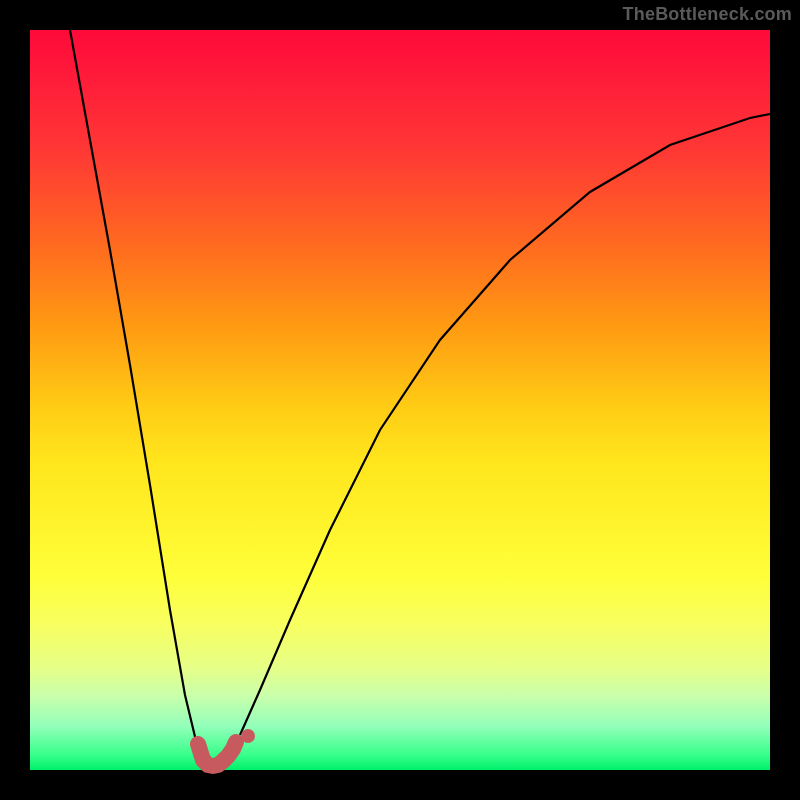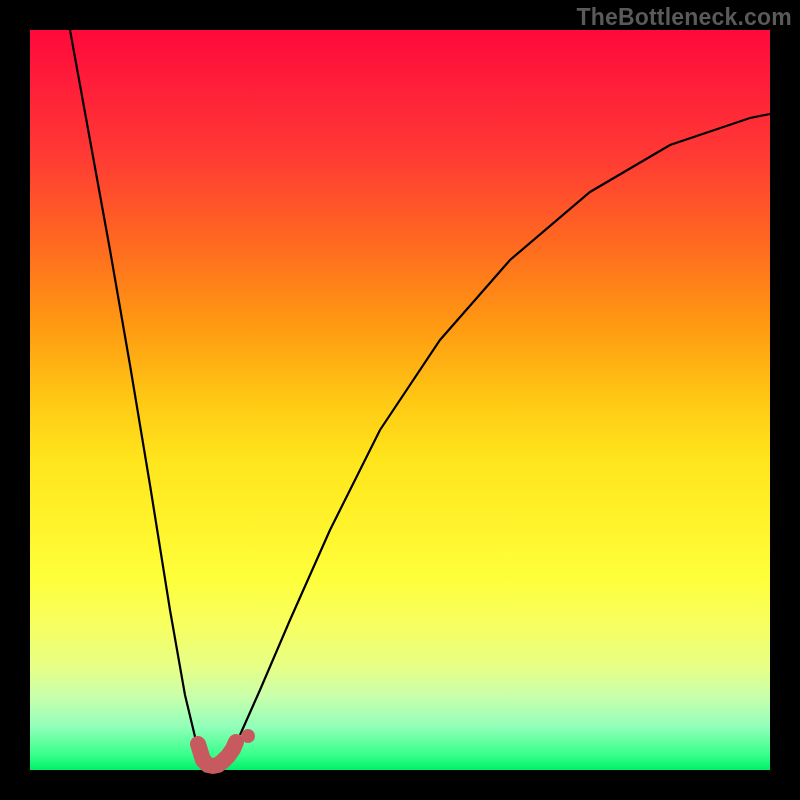--- a/index.html
+++ b/index.html
@@ -48,21 +48,21 @@
     top: 0;
     width: 740px;
     height: 740px;
     overflow: visible;
   }
   .attrib {
     position: absolute;
     top: 4px;
     right: 8px;
     font-family: Arial, Helvetica, sans-serif;
-    font-size: 23px;
+    font-size: 18px;
     font-weight: 600;
     color: #5a5a5a;
     letter-spacing: 0.2px;
     text-align: right;
   }
 </style>
 </head>
 <body>
 
 <div class="frame">

